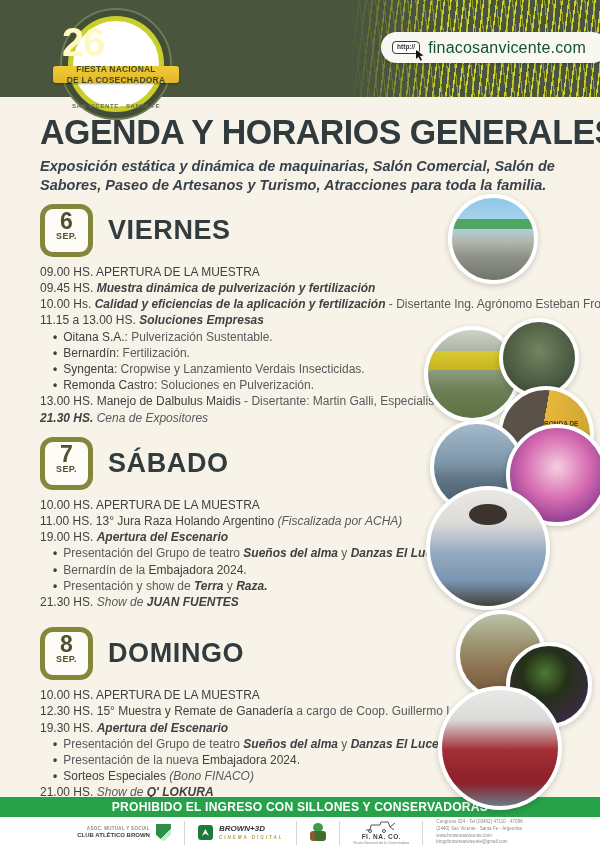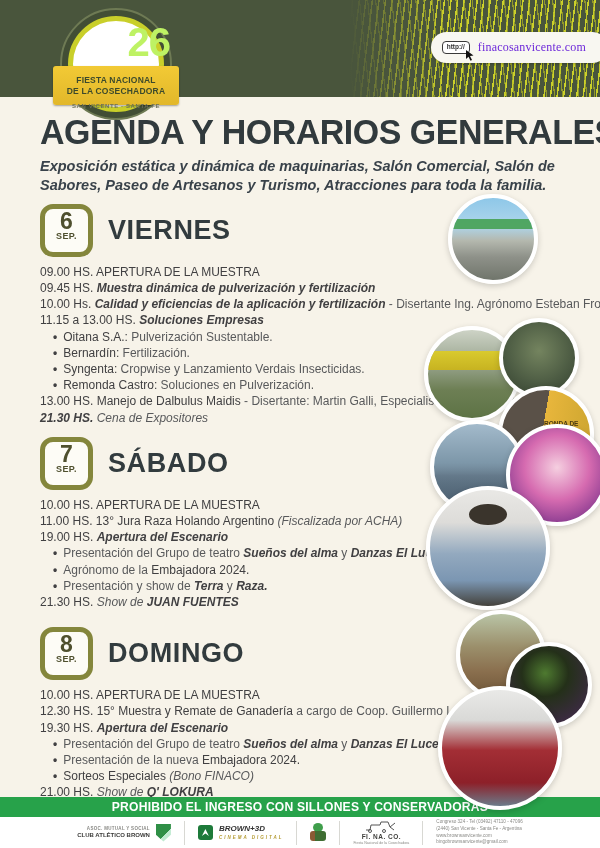--- a/index.html
+++ b/index.html
@@ -11,42 +11,42 @@
     background:repeating-linear-gradient(97deg,rgba(73,85,60,0) 0 2px,#cbd02a 2px 3.5px,rgba(73,85,60,0) 3.5px 6.5px);}
   .header-lines::after{content:"";position:absolute;inset:0;
     background:repeating-linear-gradient(84deg,rgba(73,85,60,0) 0 3px,#b7bd22 3px 4.2px,rgba(73,85,60,0) 4.2px 8px);opacity:.65;}
   .header-lines::before{content:"";position:absolute;inset:0;z-index:2;
     background:linear-gradient(90deg,#49553c 0%,rgba(73,85,60,0) 38%);}
 
   
   .badge26{position:absolute;left:60px;top:8px;width:108px;height:108px;border-radius:50%;
     background:#424e35;border:2px solid #6e7a54;z-index:6;}
   .badge26 .inner{position:absolute;inset:6px;border-radius:50%;background:#fff;border:5px solid #c9cf2a;}
-  .badge26 .num{position:absolute;top:12px;left:0;width:100%;text-align:right;
-    font-size:40px;font-weight:800;color:#bef264;line-height:1;letter-spacing:-1px;}
-  .badge26 .ribbon{position:absolute;left:-9px;right:-9px;top:56px;height:39px;background:linear-gradient(180deg,#f2ca35,#e2b72a);
+  .badge26 .num{position:absolute;top:12px;left:0;width:100%;text-align:left;
+    font-size:40px;font-weight:800;color:#fef9c3;line-height:1;letter-spacing:-1px;}
+  .badge26 .ribbon{position:absolute;left:-9px;right:-9px;top:56px;height:17px;background:linear-gradient(180deg,#f2ca35,#e2b72a);
     border-radius:3px;display:flex;flex-direction:column;justify-content:center;z-index:3;box-shadow:0 1px 2px rgba(0,0,0,.35);}
   .badge26 .ribbon div{font-size:8.5px;font-weight:800;color:#3c4a2c;text-align:center;line-height:1.2;letter-spacing:.2px;}
   .badge26 .arc{position:absolute;bottom:9px;left:0;width:100%;text-align:center;
     font-size:6px;font-weight:700;color:#6b6f5a;letter-spacing:.6px;z-index:3;}
 
   
   .fin-logo{position:absolute;left:50%;transform:translateX(-50%);top:13px;text-align:center;color:#fff;z-index:3;}
   .fin-title{font-size:25px;font-weight:800;letter-spacing:.5px;}
   .fin-pill{display:inline-block;background:#3fa548;color:#fff;font-size:11px;font-weight:700;
     padding:2px 12px;border-radius:4px;margin-top:2px;letter-spacing:1px;}
   .fin-year{font-size:32px;font-weight:800;letter-spacing:2px;margin-top:1px;}
 
   
   .url-pill{position:absolute;right:-8px;top:32px;height:31px;background:#f8f7f1;border-radius:17px;
     display:flex;align-items:center;gap:8px;padding:0 22px 0 11px;z-index:4;box-shadow:0 1px 3px rgba(0,0,0,.25);}
   .http-box{position:relative;border:1.5px solid #3a3a3a;border-radius:4px;font-size:6.5px;font-weight:700;
     color:#333;padding:2px 4px;line-height:1;background:#fff;}
   .http-box svg{position:absolute;right:-7px;bottom:-8px;width:12px;height:12px;}
-  .url-text{font-size:12px;color:#6d28d9;letter-spacing:.2px;font-family:Liberation Serif, serif;}
+  .url-text{font-size:16px;color:#14532d;letter-spacing:.2px;}
 
   
   .main-title{margin:15px 0 0 40px;font-size:35px;font-weight:800;color:#313a3d;
     letter-spacing:-.5px;transform:scaleX(.97);transform-origin:left;white-space:nowrap;}
   .subtitle{margin:5px 44px 0 40px;font-style:italic;font-weight:700;font-size:14.5px;color:#39424a;line-height:1.3;}
 
   
   .day{margin-left:40px;position:relative;z-index:2;}
   .day-head{display:flex;align-items:center;gap:15px;}
   .day1{margin-top:9px}.day2{margin-top:11px}.day3{margin-top:17px}
@@ -186,21 +186,21 @@
         <div class="d-num">7</div>
         <div class="d-mon">SEP.</div>
       </div>
       <div class="day-name">SÁBADO</div>
     </div>
     <div class="events">
         <div class="event-line"><span class="b">10.00 HS. APERTURA DE LA MUESTRA</span></div>
         <div class="event-line"><span class="b">11.00 HS. 13° Jura Raza Holando Argentino </span><span class="i">(Fiscalizada por ACHA)</span></div>
         <div class="event-line"><span class="b">19.00 HS. </span><span class="bi">Apertura del Escenario</span></div>
         <div class="event-line bullet"><span class="dot">•</span><span class="r">Presentación del Grupo de teatro </span><span class="bi">Sueños del alma</span><span class="r"> y </span><span class="bi">Danzas El Lucero.</span></div>
-        <div class="event-line bullet"><span class="dot">•</span><span class="r">Agrónomo de la </span><span class="b">Embajadora 2024.</span></div>
+        <div class="event-line bullet"><span class="dot">•</span><span class="r">Bernardín de la </span><span class="b">Embajadora 2024.</span></div>
         <div class="event-line bullet"><span class="dot">•</span><span class="r">Presentación y show de </span><span class="bi">Terra</span><span class="r"> y </span><span class="bi">Raza.</span></div>
         <div class="event-line"><span class="b">21.30 HS. </span><span class="i">Show de </span><span class="bi">JUAN FUENTES</span></div>
       </div>
   </div>
 
   <div class="day day3">
     <div class="day-head">
       <div class="date-badge">
         <div class="d-num">8</div>
         <div class="d-mon">SEP.</div>

